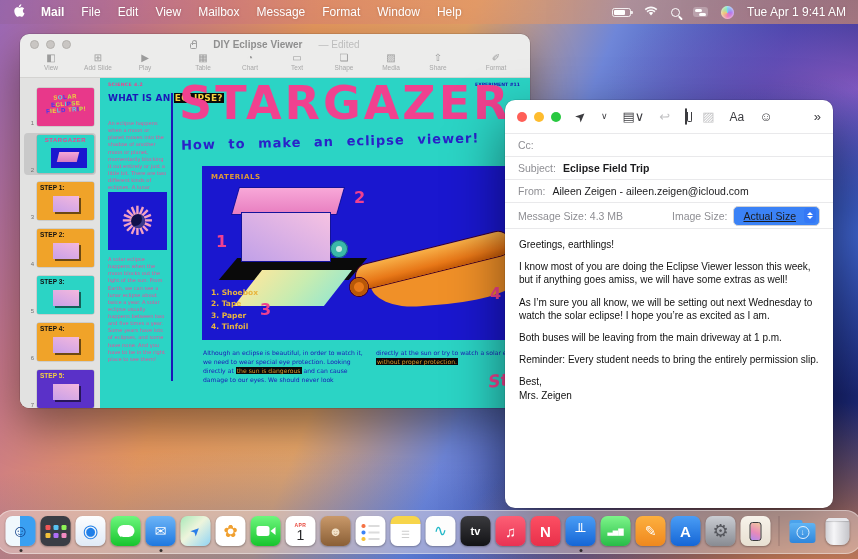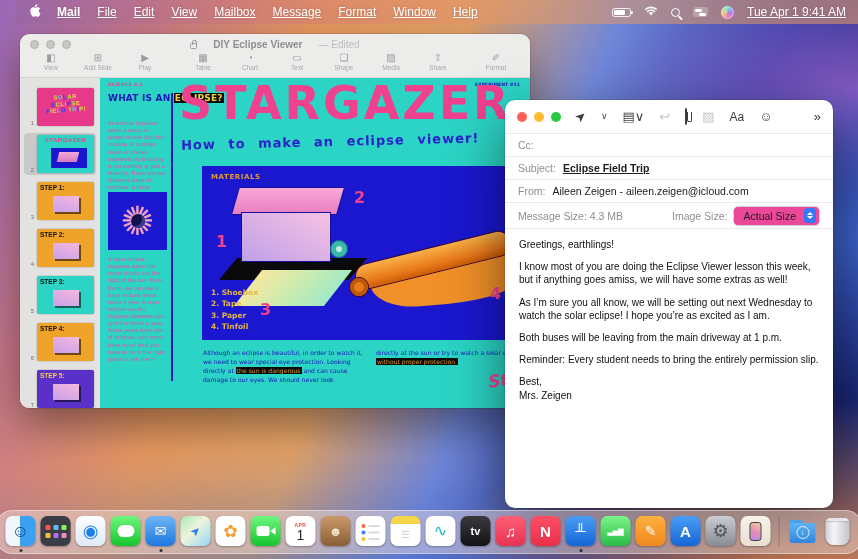--- a/index.html
+++ b/index.html
@@ -8,24 +8,24 @@
   .desktop { position:relative; width:858px; height:559px; overflow:hidden;
     background:
       radial-gradient(620px 300px at 94% 104%, rgba(232,140,80,.95) 0%, rgba(232,140,80,0) 60%),
       radial-gradient(500px 260px at 103% 42%, rgba(70,110,220,.9) 0%, rgba(70,110,220,0) 62%),
       radial-gradient(420px 200px at 100% 16%, rgba(150,95,200,.85) 0%, rgba(150,95,200,0) 60%),
       radial-gradient(700px 240px at 30% 108%, rgba(40,90,190,.55) 0%, rgba(40,90,190,0) 65%),
       linear-gradient(112deg, #9a68b8 0%, #c8788a 14%, #e8995f 30%, #e5a468 44%, #6f86d8 58%, #2a3aa0 74%, #131f6e 88%, #24317e 100%);
   }
 
   
-  .menubar { position:absolute; top:0; left:16px; right:0; height:24px; z-index:10;
+  .menubar { position:absolute; top:0; left:0; right:0; height:24px; z-index:10;
     display:flex; align-items:center; padding:0 12px; color:#fff; font-size:12px;
     background:linear-gradient(90deg, rgba(150,100,160,.55), rgba(200,115,120,.5) 28%, rgba(230,150,95,.5) 62%, rgba(235,160,100,.55));
-    backdrop-filter: blur(6px); text-shadow:0 0 3px rgba(80,40,40,.25);text-decoration:underline; }
+    backdrop-filter: blur(6px); text-shadow:0 0 3px rgba(80,40,40,.25); }
   .apple-wrap { margin-right:16px; display:flex; align-items:center; }
   .apple-wrap svg { width:13px; height:15px; fill:#fff; }
   .menu-item { margin-right:17px; cursor:default; }
   .menu-bold { font-weight:bold; }
   .mb-right { margin-left:auto; display:flex; align-items:center; gap:13px; }
   .batt { width:19px; height:9px; border:1px solid rgba(255,255,255,.85); border-radius:2.5px; position:relative; }
   .batt::before { content:''; position:absolute; left:1px; top:1px; bottom:1px; width:11px; background:#fff; border-radius:1px; }
   .batt::after { content:''; position:absolute; right:-3px; top:2px; width:2px; height:3px; background:rgba(255,255,255,.8); border-radius:0 1px 1px 0; }
   .wifi svg { width:14px; height:11px; }
   .spot { width:9px; height:9px; border:1.6px solid #fff; border-radius:50%; position:relative; }
@@ -112,24 +112,24 @@
   .mw-icons { flex:1; display:flex; align-items:center; gap:15px; }
   .mi { font-size:13px; color:#3c3c40; line-height:1; display:inline-block; }
   .mi.dim { color:#c2c2c4; }
   .mi.more { margin-left:auto; }
   .mi-clip { width:8px; height:14px; border:1.4px solid #3c3c40; border-radius:4px; position:relative; transform:rotate(24deg); }
   .mi-clip::before { content:''; position:absolute; left:1.2px; top:2.5px; width:2.6px; height:9px; border:1.1px solid #3c3c40; border-top:none; border-radius:0 0 2px 2px; }
   .mw-row { display:flex; align-items:center; height:23px; padding:0 13px; border-top:1px solid #e9e9eb; font-size:10.5px; color:#1c1c1e; }
   .mw-label { color:#8e8e93; margin-right:7px; }
   .pill { background:#cfe0fb; border-radius:4px; padding:1px 6px; display:inline-flex; align-items:center; gap:4px; font-size:10.5px; }
   .pill .chev { font-size:7px; color:#5f7fb8; }
-  .subj-val { font-weight:bold;text-decoration:underline; }
+  .subj-val { font-weight:bold; }
   .size-row { height:26px; color:#8e8e93; }
   .size-right { margin-left:auto; display:flex; align-items:center; gap:6px; }
-  .select { border:1px solid #d2d2d6; border-radius:5px; padding:1.5px 3px 1.5px 9px; display:flex; align-items:center; gap:8px; color:#1c1c1e; background:#ec4899; }
+  .select { border:1px solid #d2d2d6; border-radius:5px; padding:1.5px 3px 1.5px 9px; display:flex; align-items:center; gap:8px; color:#1c1c1e; background:#3b82f6;text-decoration:underline; }
   .stepper { width:12px; height:15px; border-radius:3.5px; background:#3478f6; display:flex; flex-direction:column; align-items:center; justify-content:center; gap:1.5px; }
   .stepper i { width:0; height:0; border-left:3px solid transparent; border-right:3px solid transparent; }
   .stepper .up { border-bottom:3.5px solid #fff; }
   .stepper .dn { border-top:3.5px solid #fff; }
   .mw-body { padding:9px 14px 2px; font-size:10px; line-height:1.32; color:#101010; border-top:1px solid #e9e9eb; }
   .mw-body p { margin-bottom:9px; white-space:pre-line; }
 
   
   .dock { position:absolute; left:50%; bottom:5px; transform:translateX(-50%); z-index:9;
     display:flex; align-items:center; gap:5px; padding:5px 9px 7px; border-radius:17px;

